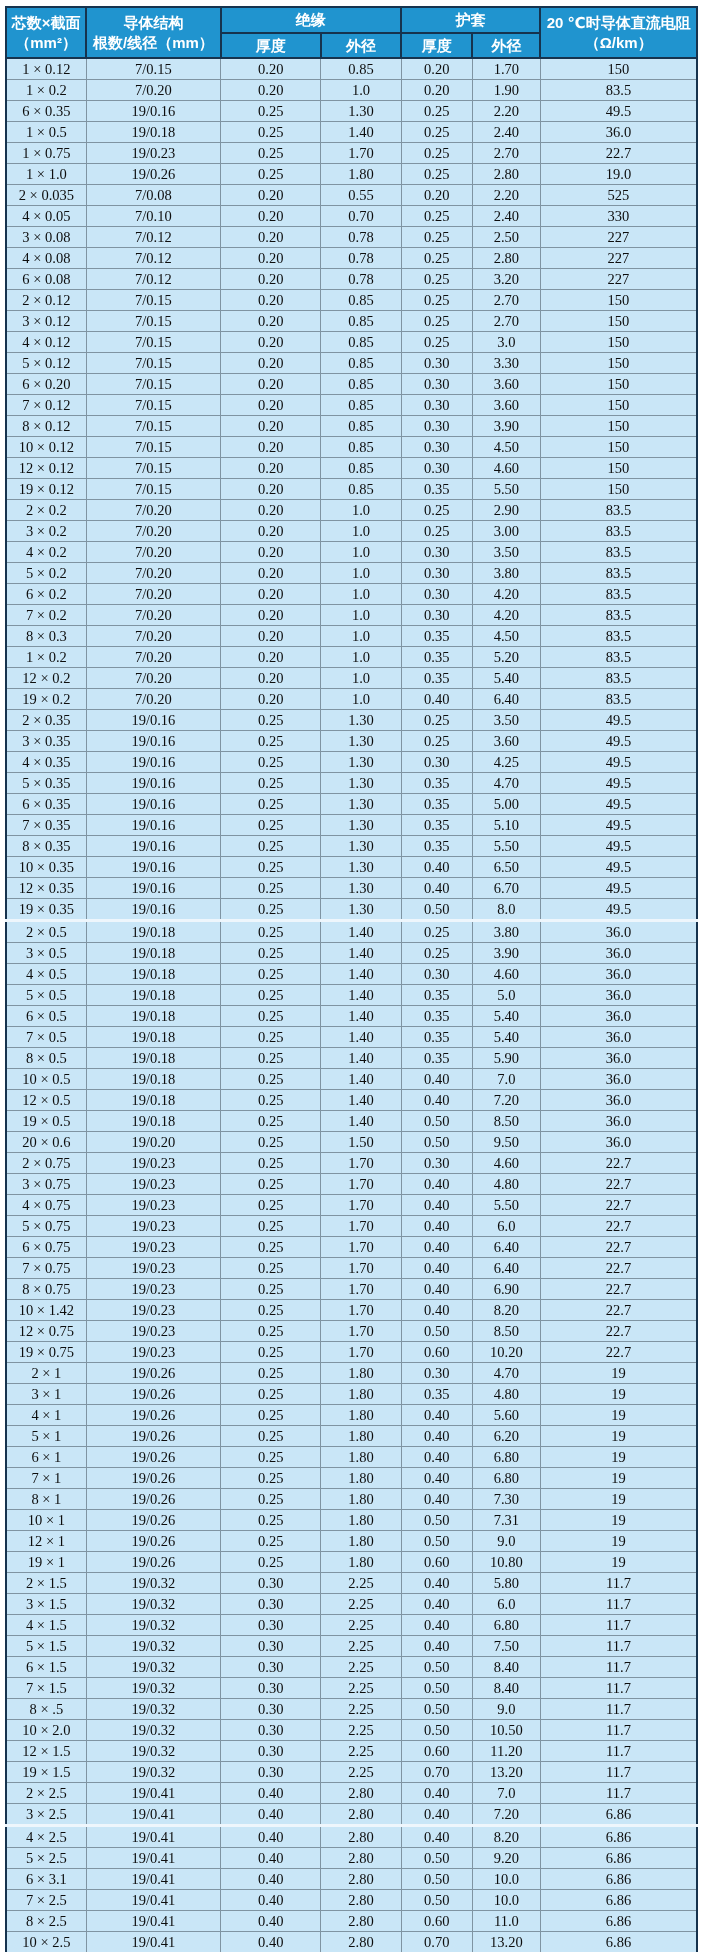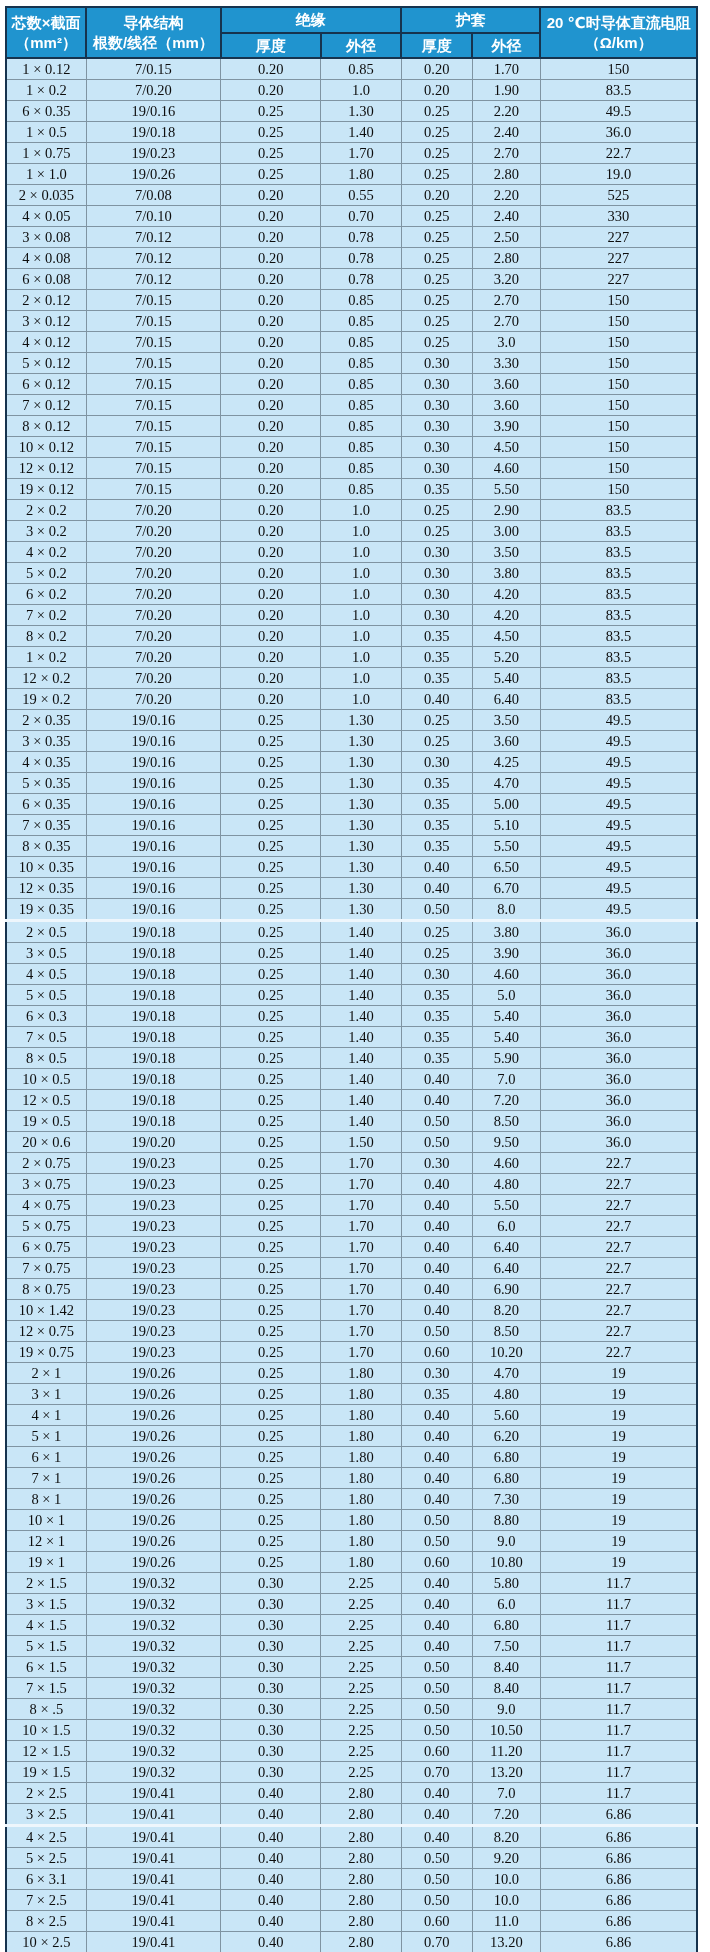--- a/index.html
+++ b/index.html
@@ -230,21 +230,21 @@
         <tr>
           <td>5 × 0.12</td>
           <td>7/0.15</td>
           <td>0.20</td>
           <td>0.85</td>
           <td>0.30</td>
           <td>3.30</td>
           <td>150</td>
         </tr>
         <tr>
-          <td>6 × 0.12</td>
+          <td>6 × 0.20</td>
           <td>7/0.15</td>
           <td>0.20</td>
           <td>0.85</td>
           <td>0.30</td>
           <td>3.60</td>
           <td>150</td>
         </tr>
         <tr>
           <td>7 × 0.12</td>
           <td>7/0.15</td>
@@ -338,21 +338,21 @@
         <tr>
           <td>7 × 0.2</td>
           <td>7/0.20</td>
           <td>0.20</td>
           <td>1.0</td>
           <td>0.30</td>
           <td>4.20</td>
           <td>83.5</td>
         </tr>
         <tr>
-          <td>8 × 0.2</td>
+          <td>8 × 0.3</td>
           <td>7/0.20</td>
           <td>0.20</td>
           <td>1.0</td>
           <td>0.35</td>
           <td>4.50</td>
           <td>83.5</td>
         </tr>
         <tr>
           <td>1 × 0.2</td>
           <td>7/0.20</td>
@@ -500,21 +500,21 @@
         <tr>
           <td>5 × 0.5</td>
           <td>19/0.18</td>
           <td>0.25</td>
           <td>1.40</td>
           <td>0.35</td>
           <td>5.0</td>
           <td>36.0</td>
         </tr>
         <tr>
-          <td>6 × 0.3</td>
+          <td>6 × 0.5</td>
           <td>19/0.18</td>
           <td>0.25</td>
           <td>1.40</td>
           <td>0.35</td>
           <td>5.40</td>
           <td>36.0</td>
         </tr>
         <tr>
           <td>7 × 0.5</td>
           <td>19/0.18</td>
@@ -721,21 +721,21 @@
           <td>0.40</td>
           <td>7.30</td>
           <td>19</td>
         </tr>
         <tr>
           <td>10 × 1</td>
           <td>19/0.26</td>
           <td>0.25</td>
           <td>1.80</td>
           <td>0.50</td>
-          <td>8.80</td>
+          <td>7.31</td>
           <td>19</td>
         </tr>
         <tr>
           <td>12 × 1</td>
           <td>19/0.26</td>
           <td>0.25</td>
           <td>1.80</td>
           <td>0.50</td>
           <td>9.0</td>
           <td>19</td>
@@ -806,21 +806,21 @@
         <tr>
           <td>8 × .5</td>
           <td>19/0.32</td>
           <td>0.30</td>
           <td>2.25</td>
           <td>0.50</td>
           <td>9.0</td>
           <td>11.7</td>
         </tr>
         <tr>
-          <td>10 × 1.5</td>
+          <td>10 × 2.0</td>
           <td>19/0.32</td>
           <td>0.30</td>
           <td>2.25</td>
           <td>0.50</td>
           <td>10.50</td>
           <td>11.7</td>
         </tr>
         <tr>
           <td>12 × 1.5</td>
           <td>19/0.32</td>

